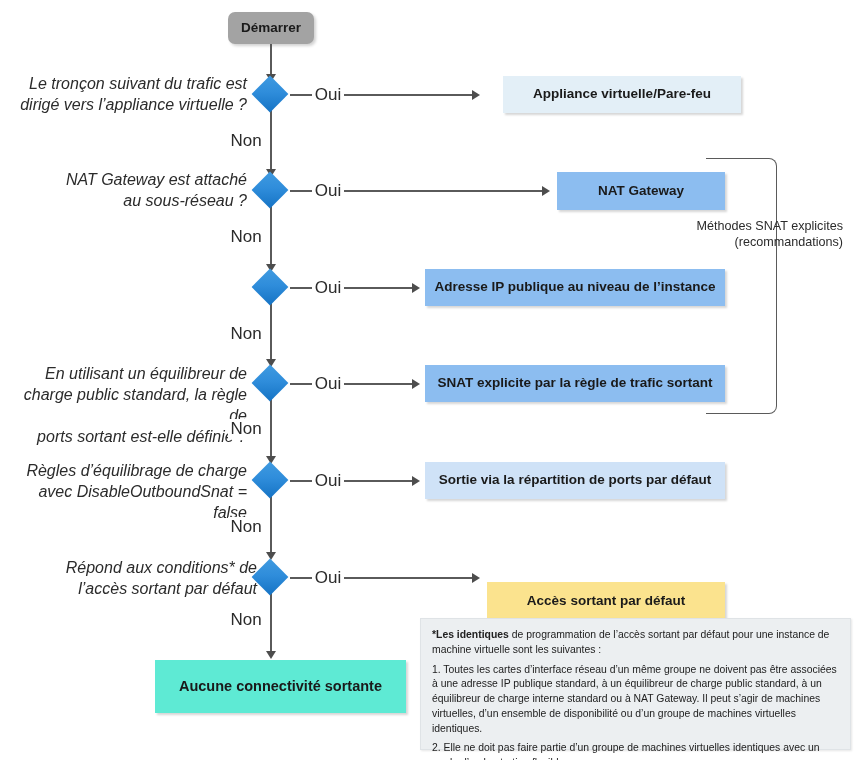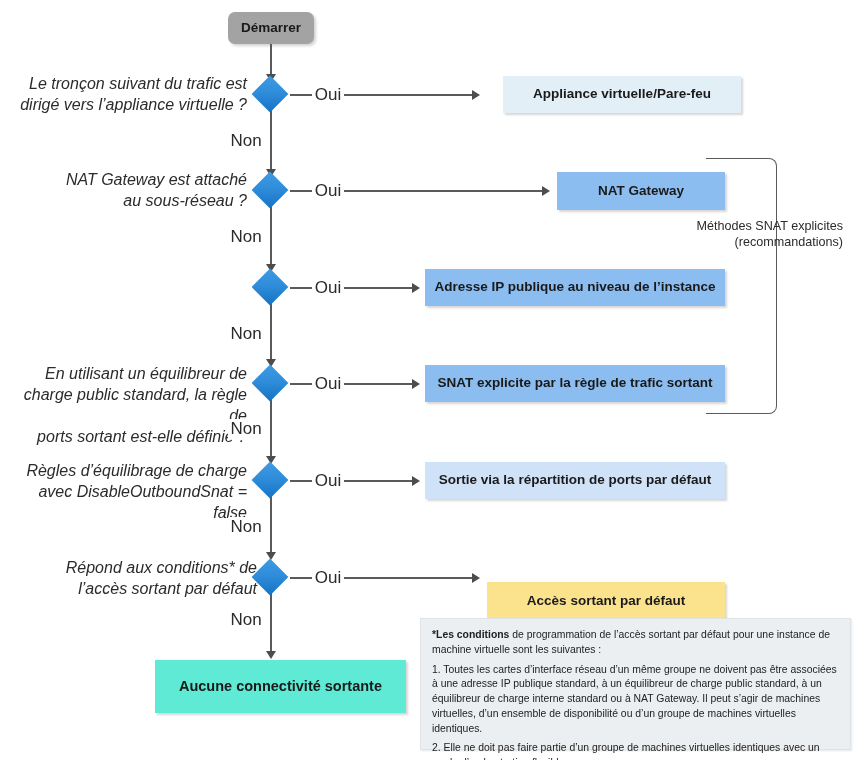--- a/index.html
+++ b/index.html
@@ -236,19 +236,19 @@
     <span>Aucune connectivité sortante</span>
   </div>
 
   <div class="bracket" style="left:706px; top:158px; width:70px; height:254px;"></div>
 
   <div class="sidenote" style="left:683px; top:218px; width:160px;">Méthodes SNAT explicites
 (recommandations)</div>
 
   <div id="legend" style="left:420px; top:618px; width:431px; height:132px;">
     <p>
-      <b>*Les conditions</b><span> de programmation de l’accès sortant par défaut pour une instance de machine virtuelle sont les suivantes :</span>
+      <b>*Les identiques</b><span> de programmation de l’accès sortant par défaut pour une instance de machine virtuelle sont les suivantes :</span>
     </p>
     <p>1. Toutes les cartes d’interface réseau d’un même groupe ne doivent pas être associées à une adresse IP publique standard, à un équilibreur de charge public standard, à un équilibreur de charge interne standard ou à NAT Gateway. Il peut s’agir de machines virtuelles, d’un ensemble de disponibilité ou d’un groupe de machines virtuelles identiques.</p>
     <p>2. Elle ne doit pas faire partie d’un groupe de machines virtuelles identiques avec un mode d’orchestration flexible.</p>
   </div>
 
 </div>
 
 </body></html>

